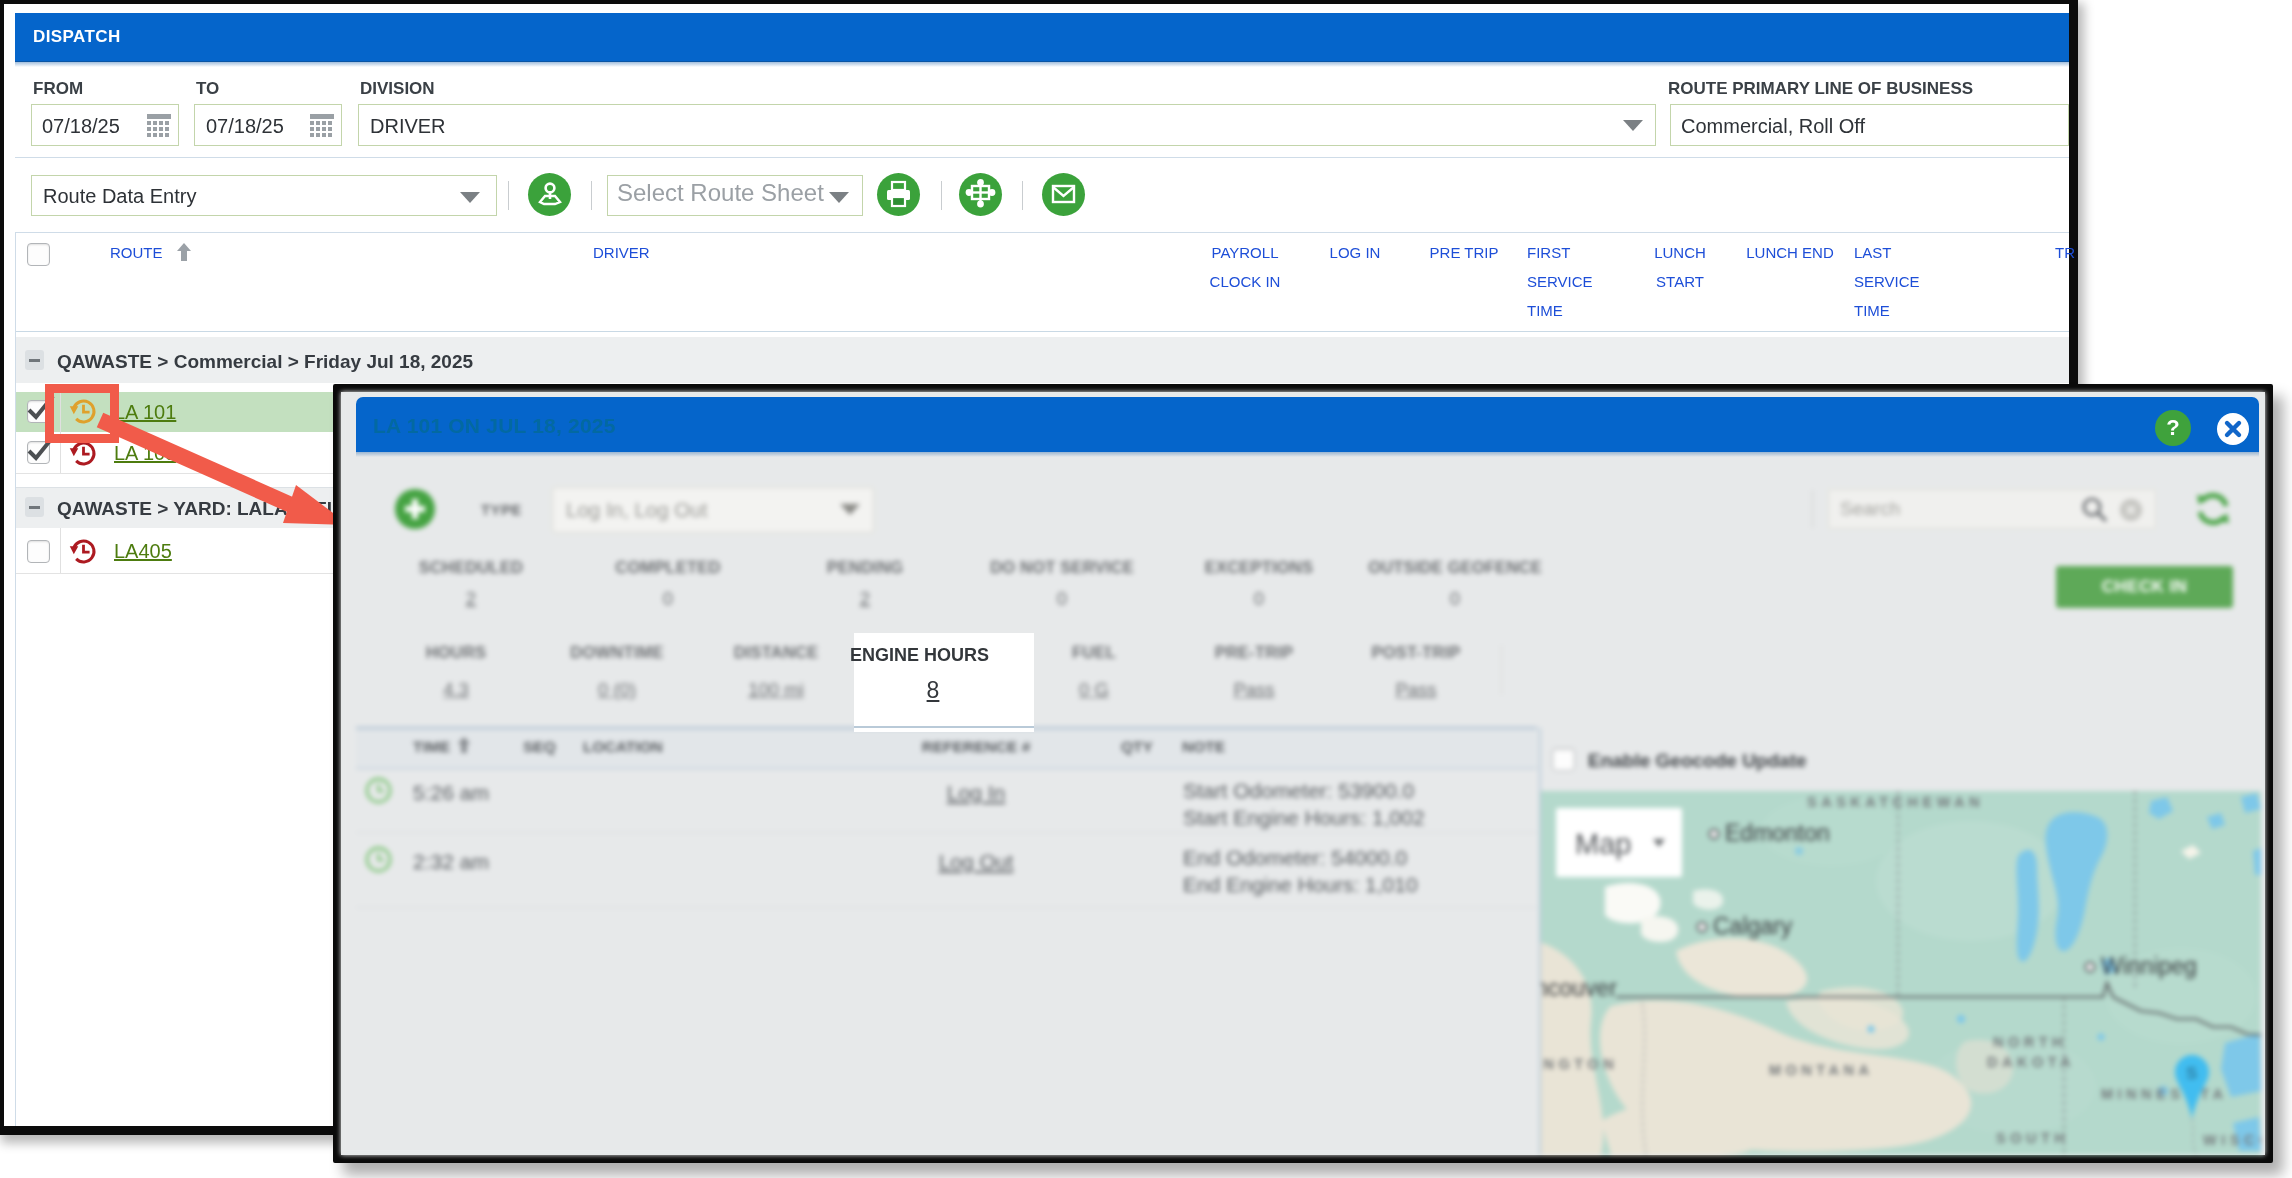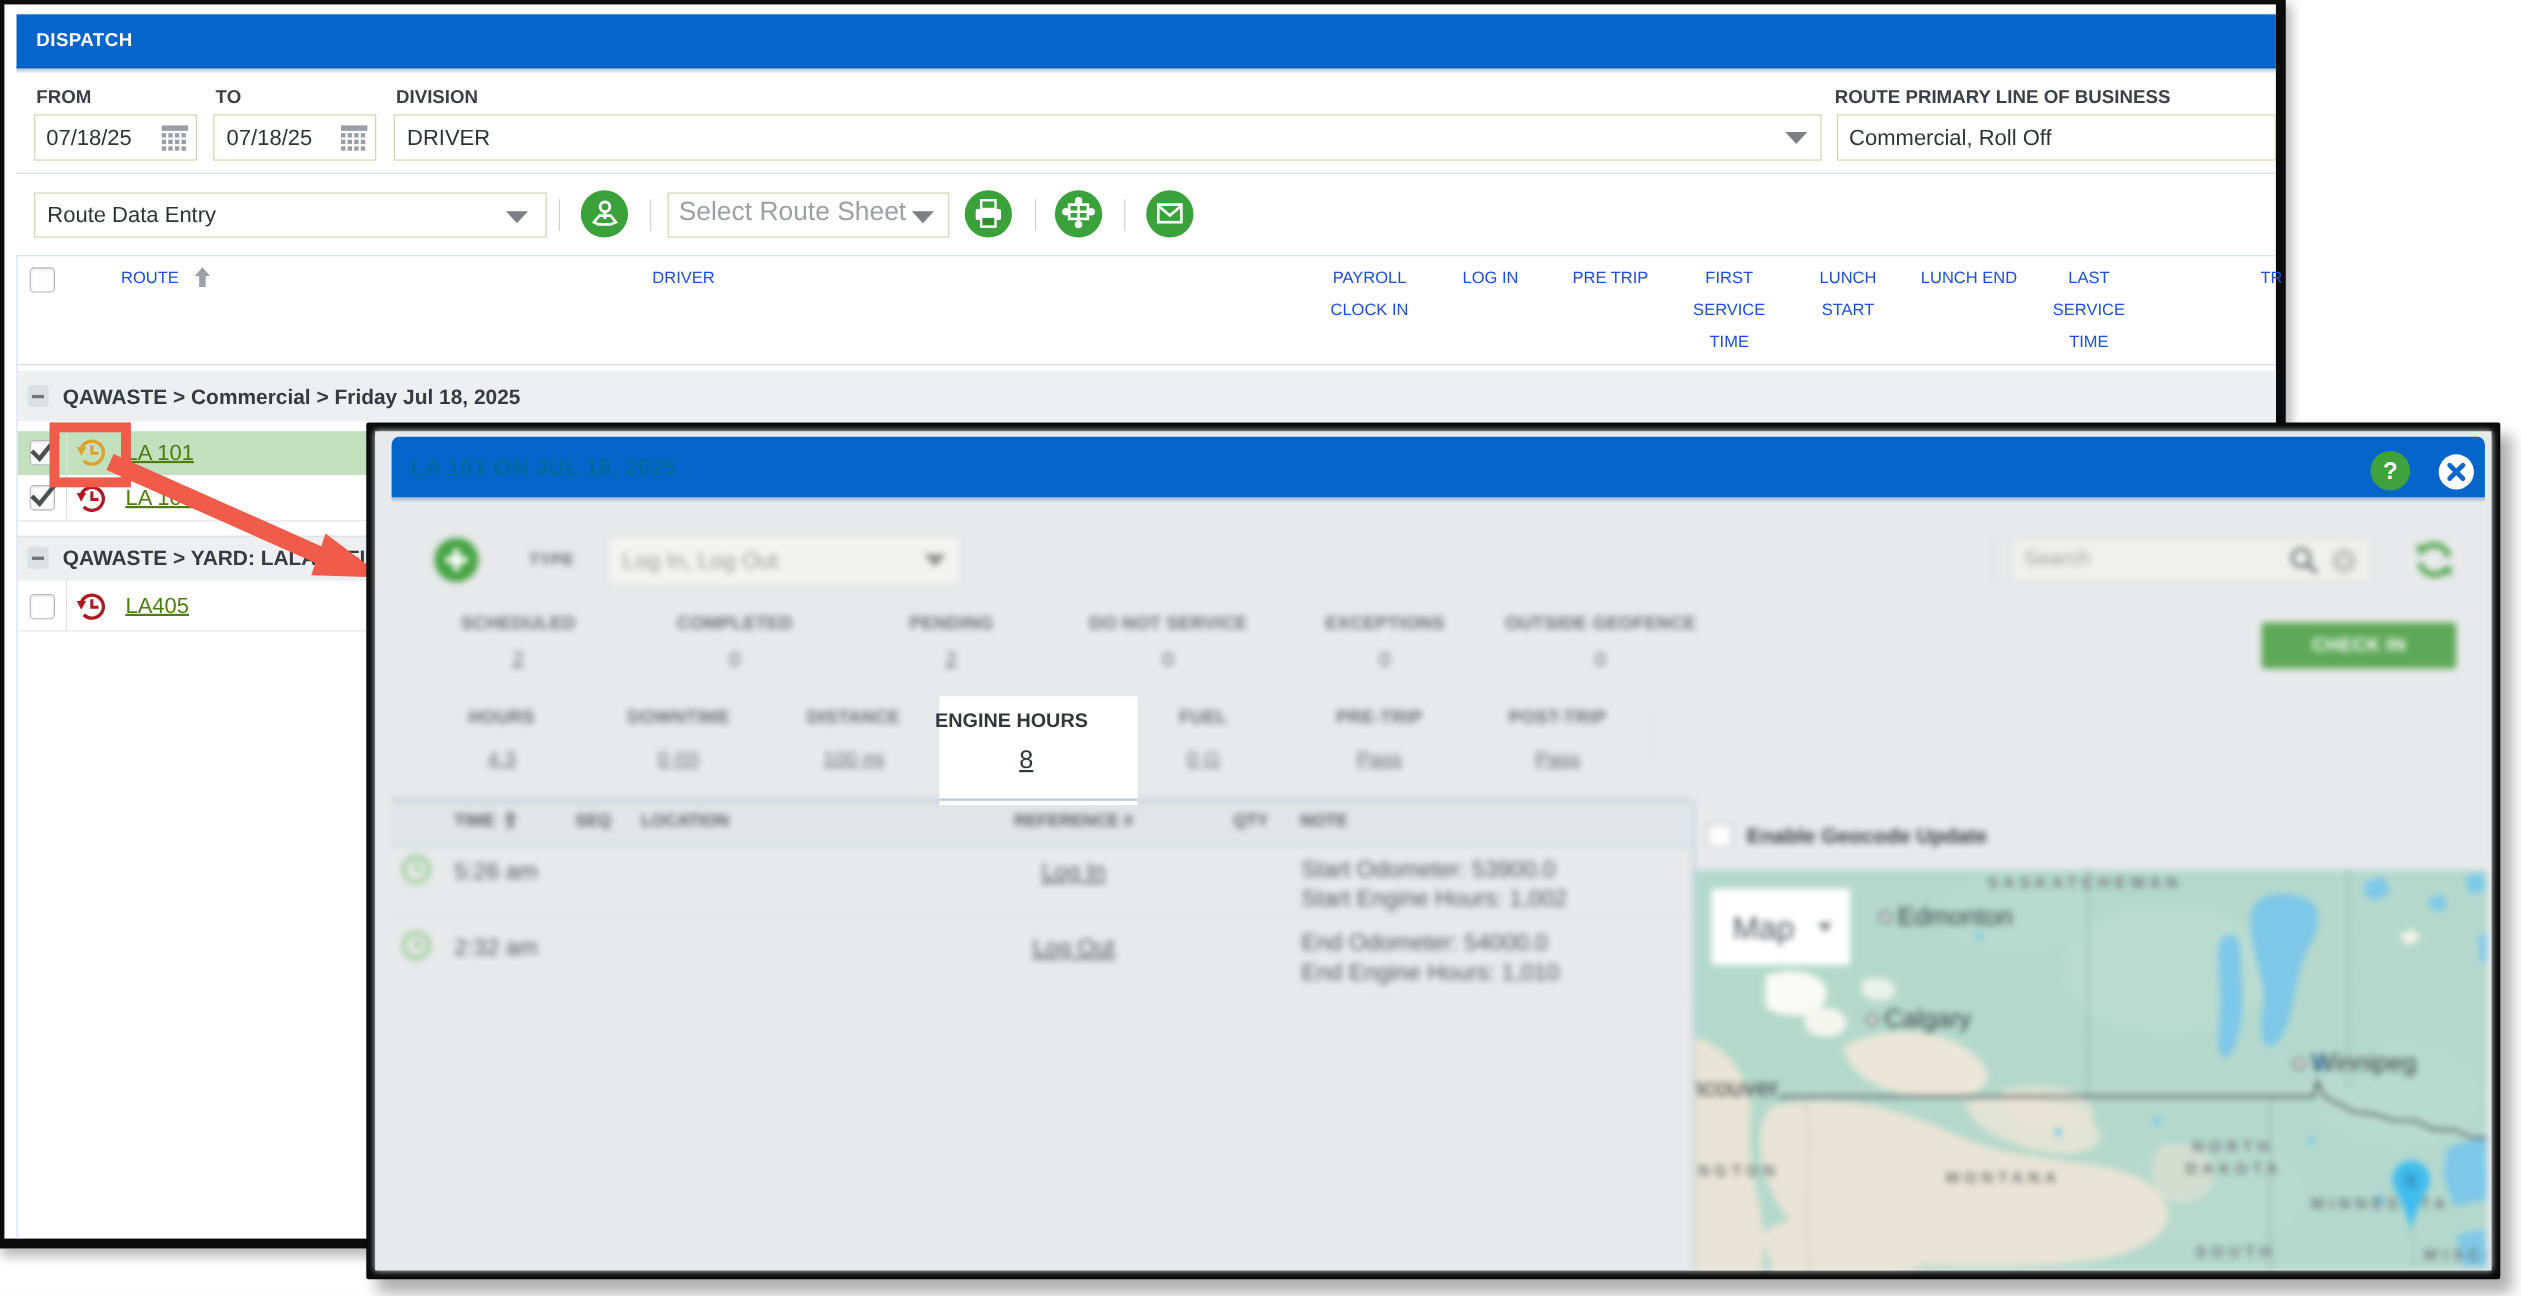--- a/index.html
+++ b/index.html
@@ -152,24 +152,24 @@
 <div class="abs" style="left:15px;top:232px;width:2054px;height:1px;background:#cfdce8;z-index:1;"></div>
 <div class="abs cbox" style="left:27px;top:243px;z-index:1;"></div>
 <div class="abs hdr" style="left:110px;top:238px;z-index:1;">ROUTE</div>
 <svg class="abs" style="left:174px;top:242px;z-index:1;" width="20" height="20" viewBox="0 0 20 20">
     <path d="M10 1 L17 9 H13 V19 H7 V9 H3 Z" fill="#9ba1a7"></path>
   </svg>
 <div class="abs hdr" style="left:593px;top:238px;z-index:1;">DRIVER</div>
 <div class="abs hdr" style="left:1200px;top:238px;width:90px;text-align:center;z-index:1;">PAYROLL CLOCK IN</div>
 <div class="abs hdr" style="left:1310px;top:238px;width:90px;text-align:center;z-index:1;">LOG IN</div>
 <div class="abs hdr" style="left:1414px;top:238px;width:100px;text-align:center;z-index:1;">PRE TRIP</div>
-<div class="abs hdr" style="left:1527px;top:238px;width:90px;text-align:center;z-index:1;">FIRST SERVICE TIME</div>
+<div class="abs hdr" style="left:1527px;top:238px;width:90px;text-align:left;z-index:1;">FIRST SERVICE TIME</div>
 <div class="abs hdr" style="left:1635px;top:238px;width:90px;text-align:center;z-index:1;">LUNCH START</div>
 <div class="abs hdr" style="left:1730px;top:238px;width:120px;text-align:center;z-index:1;">LUNCH END</div>
-<div class="abs hdr" style="left:1854px;top:238px;width:90px;text-align:center;z-index:1;">LAST SERVICE TIME</div>
+<div class="abs hdr" style="left:1854px;top:238px;width:90px;text-align:left;z-index:1;">LAST SERVICE TIME</div>
 <div class="abs hdr" style="left:2055px;top:238px;width:30px;overflow:hidden;z-index:1;">TR</div>
 
 <div class="abs" style="left:15px;top:331px;width:2054px;height:1px;background:#c9d9e5;z-index:1;"></div>
 <div class="abs" style="left:16px;top:337px;width:2053px;height:46px;background:#edeff0;z-index:1;"></div>
 <div class="abs minus" style="left:25px;top:350px;z-index:2;"></div>
 <div class="abs" style="left:57px;top:351px;font-size:19px;font-weight:bold;color:#363b41;z-index:2;">QAWASTE &gt; Commercial &gt; Friday Jul 18, 2025</div>
 
 <div class="abs" style="left:16px;top:392px;width:2053px;height:40px;background:#c3e0bf;z-index:1;"></div>
 <div class="abs cbox" style="left:27px;top:400px;z-index:2;"></div>
 <svg class="abs" style="left:26px;top:393px;z-index:3;" width="30" height="30" viewBox="0 0 30 30">

